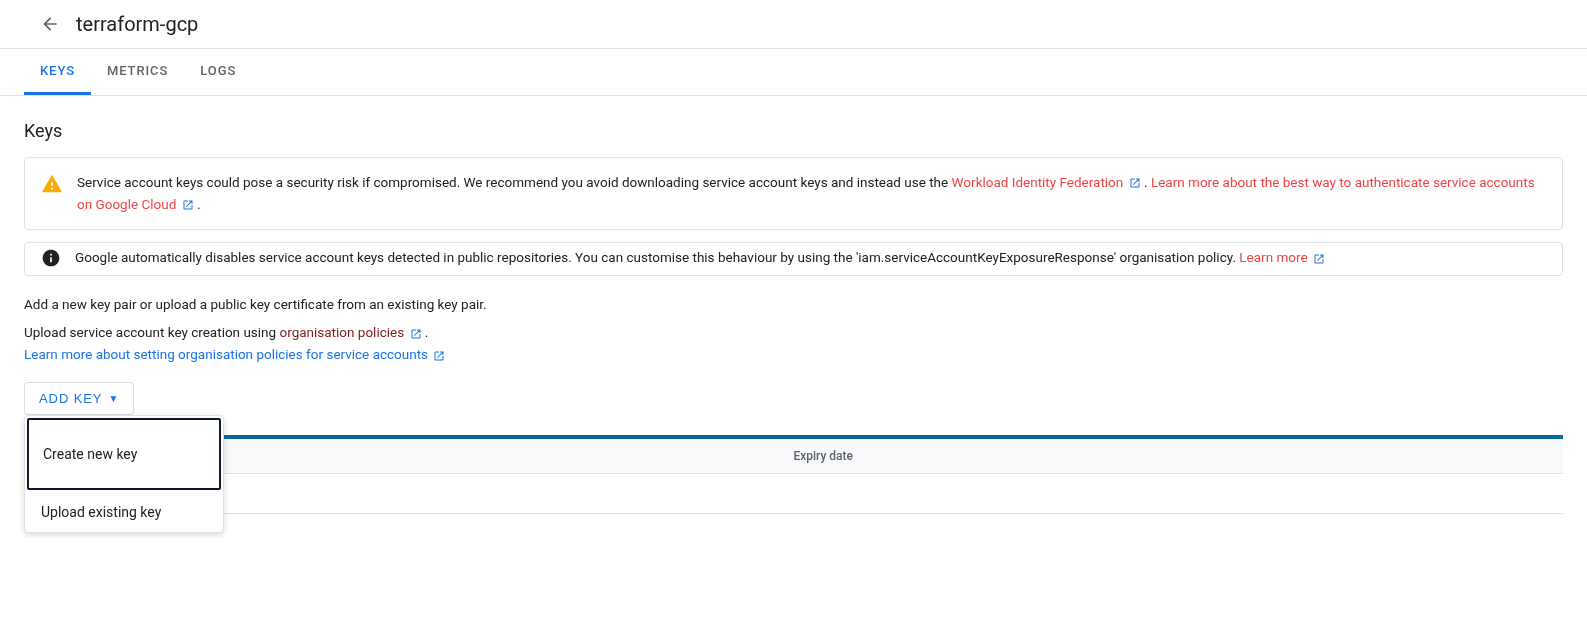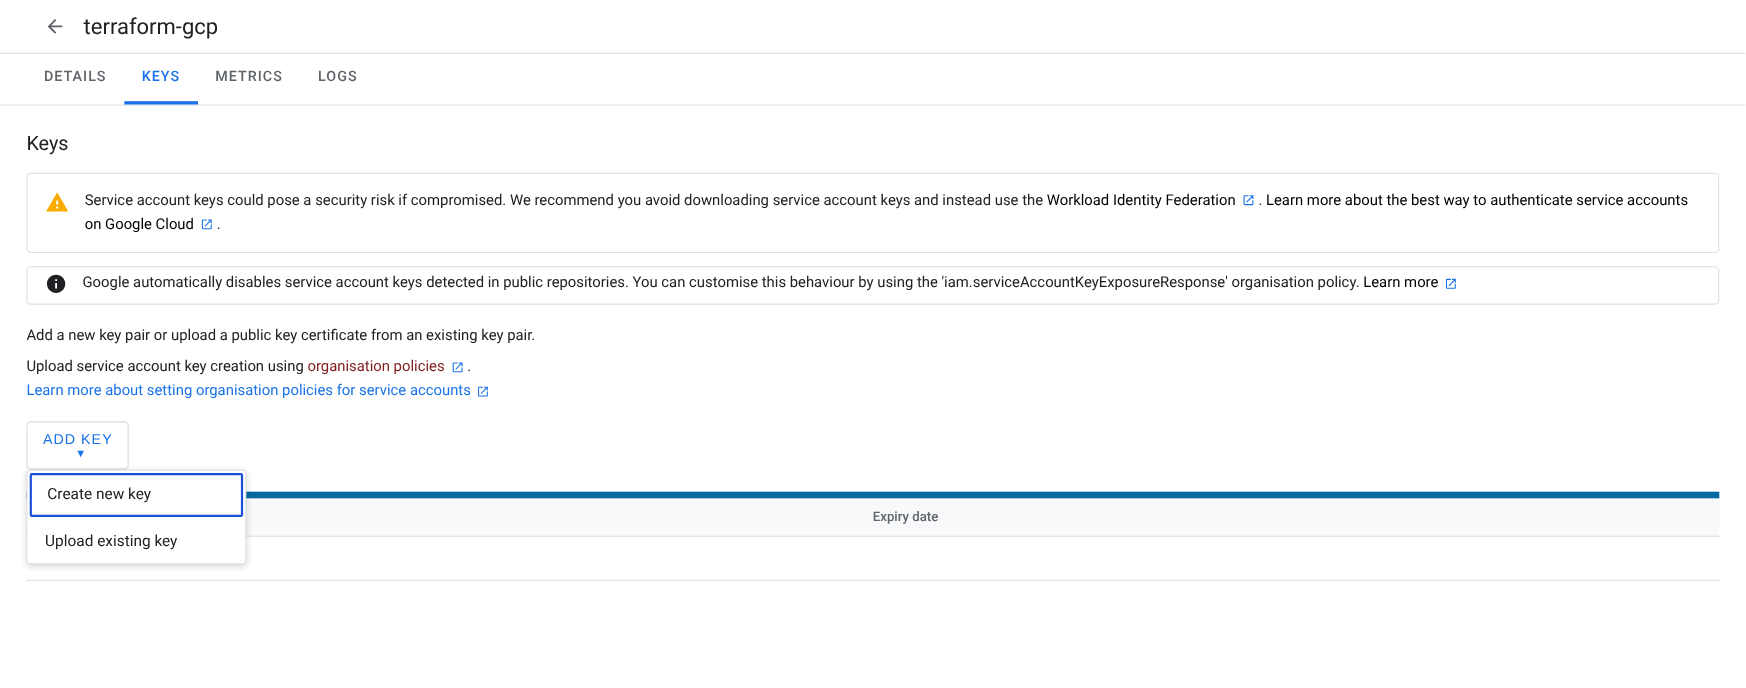--- a/index.html
+++ b/index.html
@@ -71,21 +71,21 @@
       margin-right: 14px;
       flex-shrink: 0;
       margin-top: 1px;
     }
     .alert-text {
       font-size: 13.5px;
       line-height: 1.6;
       color: #202124;
     }
     .alert-text a {
-      color: #000000;
+      color: #ef4444;
       text-decoration: none;
     }
     .info-box {
       display: flex;
       align-items: flex-start;
       padding: 4px 16px;
       border: 1px solid #e0e0e0;
       border-radius: 4px;
       margin-bottom: 20px;
       background: #fff;
@@ -126,21 +126,20 @@
       border: 1px solid #dadce0;
       border-radius: 4px;
       background: #fff;
       color: #1a73e8;
       font-size: 13px;
       font-weight: 500;
       letter-spacing: 0.07em;
       cursor: pointer;
       text-transform: uppercase;
       position: relative;
-      flex-direction: column;
     }
     .dropdown-arrow {
       margin-left: 6px;
       font-size: 10px;
       color: #1a73e8;
     }
 
     .dropdown-menu {
       position: absolute;
       top: 100%;
@@ -152,37 +151,37 @@
       z-index: 100;
       min-width: 200px;
     }
     .dropdown-item {
       padding: 12px 16px;
       font-size: 14px;
       cursor: pointer;
       color: #202124;
     }
     .dropdown-item.selected {
-      border: 2px solid #1d4ed8;
+      border: 2px solid #0f172a;
       margin: 2px;
       border-radius: 2px;
-      padding: 10px 14px;
+      padding: 26px 14px;
     }
 
     .btn-container {
       position: relative;
       display: inline-block;
       margin-bottom: 20px;
     }
 
     .table-header {
       display: flex;
       padding: 10px 16px;
       background: #f8f9fa;
-      border-top: 6px solid #0369a1;
+      border-top: 4px solid #0369a1;
       border-bottom: 1px solid #e0e0e0;
       font-size: 12px;
       color: #5f6368;
       font-weight: 500;
     }
     .table-col {
       flex: 1;
     }
     .table-body {
       min-height: 40px;
@@ -214,21 +213,20 @@
 <div class="header">
   <button class="back-btn">
     <svg width="20" height="20" viewBox="0 0 24 24" fill="#5f6368">
       <path d="M20 11H7.83l5.59-5.59L12 4l-8 8 8 8 1.41-1.41L7.83 13H20v-2z"></path>
     </svg>
   </button>
   <span class="page-title">terraform-gcp</span>
 </div>
 
 <div class="tabs">
-  <a class="tab" href="#">DETAILS</a>
   <a class="tab active" href="#">KEYS</a>
   <a class="tab" href="#">METRICS</a>
   <a class="tab" href="#">LOGS</a>
 </div>
 
 <div class="content">
   <h2 class="section-title">Keys</h2>
 
   
   <div class="alert-box">

